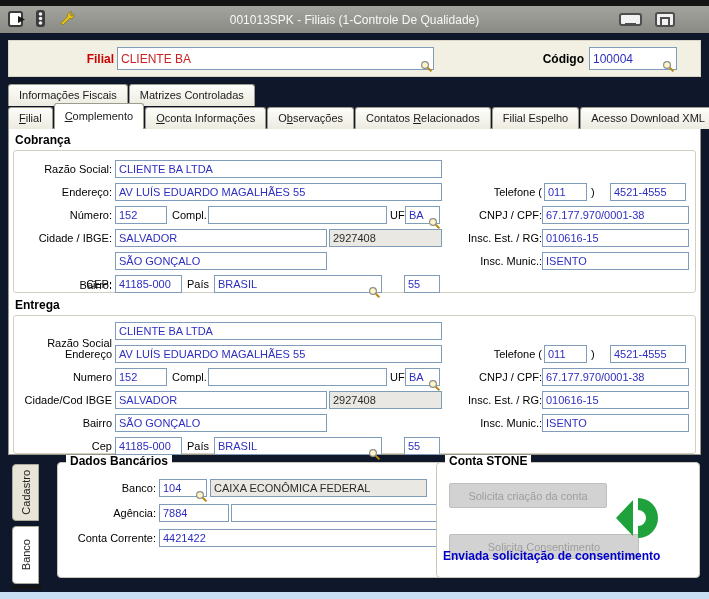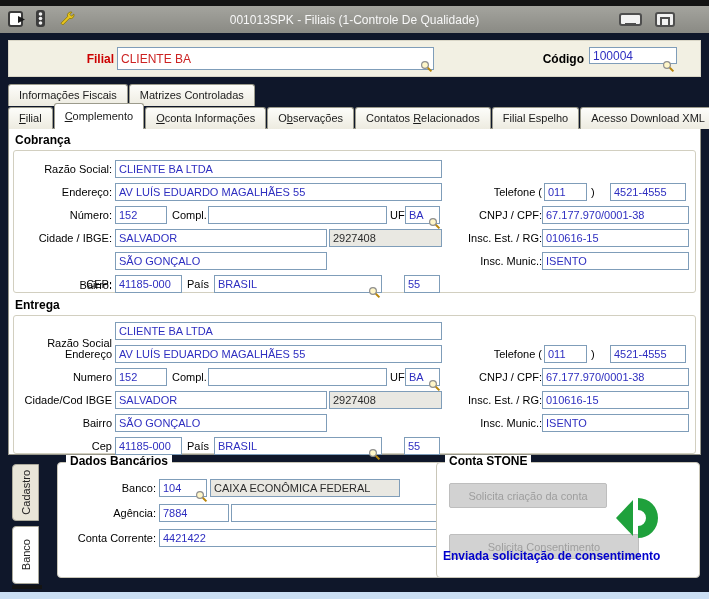--- a/index.html
+++ b/index.html
@@ -91,21 +91,21 @@
   <div class="panel-filial">
     <span class="lbl" style="left:30px;top:9px;width:75px;font-size:12px;font-weight:bold;color:#CC0000;">Filial</span>
     <input class="field red" style="left: 108px; top: 6px; width: 317px; height: 23px; font-size: 12px;" value="CLIENTE BA">
     <span class="mag" style="left:411px;top:18px;">
       <svg width="13" height="13" viewBox="0 0 13 13">
           <circle cx="5" cy="5" r="3.4" fill="#FFF6C8" stroke="#8F8F8F" stroke-width="1.2"></circle>
           <line x1="7.8" y1="7.8" x2="11.4" y2="11.4" stroke="#B8860B" stroke-width="2"></line>
         </svg>
     </span>
     <span class="lbl" style="left:495px;top:9px;width:80px;font-size:12px;font-weight:bold;">Código</span>
-    <input class="field" style="left: 580px; top: 6px; width: 88px; height: 17px; font-size: 12px;" value="100004">
+    <input class="field" style="left: 580px; top: 6px; width: 88px; height: 23px; font-size: 12px;" value="100004">
     <span class="mag" style="left:653px;top:18px;">
       <svg width="13" height="13" viewBox="0 0 13 13">
           <circle cx="5" cy="5" r="3.4" fill="#FFF6C8" stroke="#8F8F8F" stroke-width="1.2"></circle>
           <line x1="7.8" y1="7.8" x2="11.4" y2="11.4" stroke="#B8860B" stroke-width="2"></line>
         </svg>
     </span>
   </div>
 
   <div class="tabrow" style="left:8px;top:84px;height:22px;">
     <div class="tab"><span>Informações Fiscais</span></div>
@@ -241,21 +241,21 @@
   <div class="fset" style="left:57px;top:462px;width:386px;height:116px;">
     <span class="legend">Dados Bancários</span>
     <span class="lbl" style="left:4px;top:16px;width:94px;">Banco:</span>
     <input class="field" style="left: 101px; top: 16px; width: 48px;" value="104">
     <span class="mag" style="left:137px;top:26px;">
       <svg width="13" height="13" viewBox="0 0 13 13">
           <circle cx="5" cy="5" r="3.4" fill="#FFF6C8" stroke="#8F8F8F" stroke-width="1.2"></circle>
           <line x1="7.8" y1="7.8" x2="11.4" y2="11.4" stroke="#B8860B" stroke-width="2"></line>
         </svg>
     </span>
-    <input class="field gray" style="left: 152px; top: 16px; width: 190px;" readonly="" value="CAIXA ECONÔMICA FEDERAL">
+    <input class="field gray" style="left: 152px; top: 16px; width: 217px;" readonly="" value="CAIXA ECONÔMICA FEDERAL">
     <span class="lbl" style="left:4px;top:41px;width:94px;">Agência:</span>
     <input class="field" style="left: 101px; top: 41px; width: 70px;" value="7884">
     <input class="field" style="left: 173px; top: 41px; width: 207px;" value="">
     <span class="lbl" style="left:4px;top:66px;width:94px;">Conta Corrente:</span>
     <input class="field" style="left: 101px; top: 66px; width: 279px;" value="4421422">
   </div>
 
   <div class="fset" style="left:436px;top:462px;width:264px;height:116px;">
     <span class="legend">Conta STONE</span>
     <button class="graybtn" style="left:12px;top:20px;width:158px;height:25px;" disabled="">Solicita criação da conta</button>

